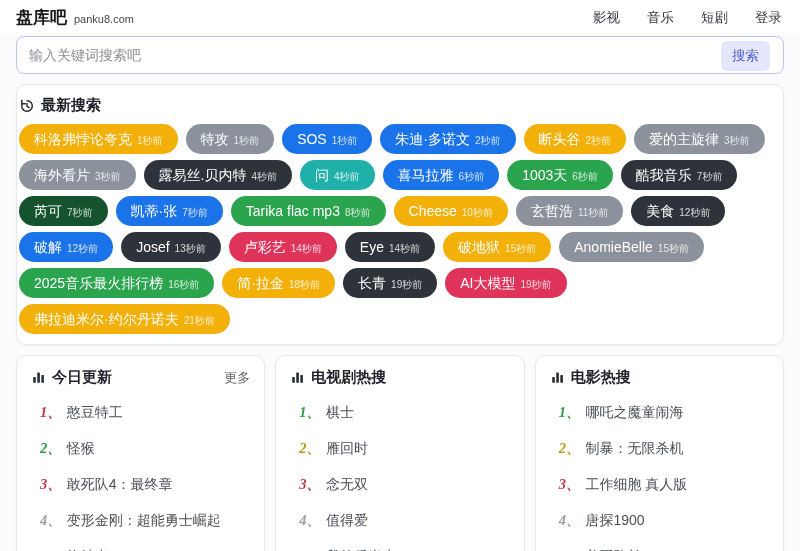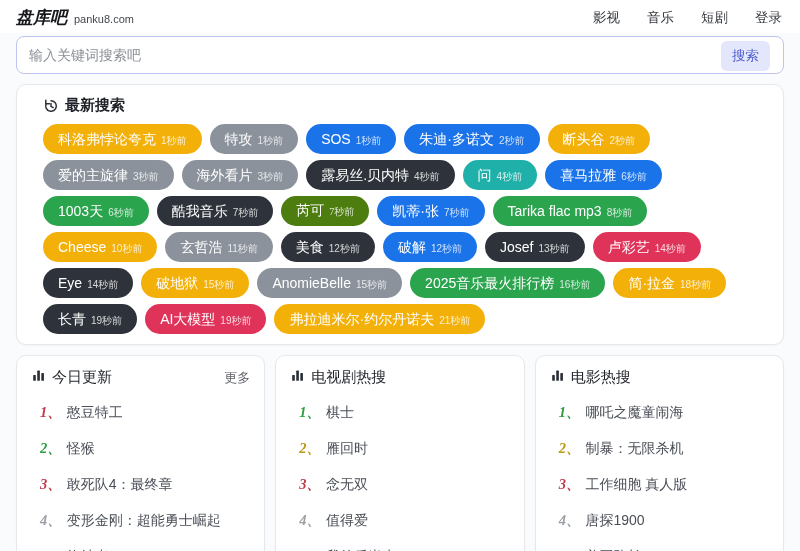--- a/index.html
+++ b/index.html
@@ -6,58 +6,58 @@
   html,body { width:800px; height:551px; }
   body {
     font-family:"Liberation Sans","DejaVu Sans",sans-serif;
     background:#fafbfc; color:#22262c; overflow:hidden;
   }
   .page { width:800px; height:551px; overflow:hidden; }
 
   
   .top { display:flex; justify-content:space-between; align-items:center; padding:6px 18px 4px 16px; background:#fff; }
   .brand { display:flex; align-items:baseline; gap:7px; }
-  .site-name { font-size:17px; font-weight:bold; color:#17191d;font-style:italic; }
+  .site-name { font-size:17px; font-weight:bold; color:#17191d; }
   .site-domain { font-size:11px; color:#43474d; }
   nav { display:flex; gap:27px; }
   .nav-link { font-size:13.5px; color:#35393f; text-decoration:none; cursor:pointer; }
 
   
   .search-wrap { position:relative; margin:3px 16px 0; }
   .search-wrap input {
     width:100%; height:38px; border:1.5px solid #bfc3f0; border-radius:8px;
     padding:0 72px 0 12px; font-size:14px; color:#333; background:#fff; outline:none;
     font-family:inherit;
   }
   .search-wrap input::placeholder { color:#8b9097; }
   .search-btn {
     position:absolute; right:14px; top:5px; border:none; cursor:pointer;
     background:#e4e6fb; color:#4f5ccc; font-size:13.5px; padding:6px 11px; border-radius:6px;
     font-family:inherit;
   }
 
   
   .card { background:#fff; border:1px solid #e7e8ec; border-radius:10px; box-shadow:0 1px 2px rgba(0,0,0,.04); }
-  .latest { margin:10px 16px 0; padding:11px 26px 10px; }
+  .latest { margin:10px 16px 0; padding:11px 2px 10px; }
   .card-head { display:flex; align-items:center; gap:6px; font-size:15px; font-weight:bold; color:#1f2329; }
   .card-head svg { flex:0 0 auto; }
 
   .tags { display:flex; flex-wrap:wrap; gap:6px 8px; margin-top:9px; }
   .tag {
     display:inline-flex; align-items:baseline; gap:5px; cursor:pointer;
     color:#fff; border-radius:17px; padding:8px 15px; font-size:14px; line-height:1;
     white-space:nowrap;
   }
   .tag-time { font-size:10px; opacity:.8; }
 
   
   .boards { display:grid; grid-template-columns:repeat(3,1fr); gap:10px; margin:10px 16px 0; }
   .board { padding:12px 14px; }
   .board-head { display:flex; justify-content:space-between; align-items:center; }
-  .title-wrap { display:flex; align-items:flex-start; gap:6px; font-size:15px; font-weight:normal; color:#1f2329; }
+  .title-wrap { display:flex; align-items:center; gap:6px; font-size:15px; font-weight:bold; color:#1f2329; }
   .more-link { font-size:13px; color:#5f6368; text-decoration:none; cursor:pointer; }
   .board-list { list-style:none; margin-top:16px; }
   .board-item { display:flex; align-items:baseline; gap:5px; margin-bottom:17px; padding-left:9px; font-size:14px; cursor:pointer; }
   .rank {
     font-family:"Liberation Serif","DejaVu Serif",serif;
     font-style:italic; font-weight:bold; font-size:14.5px;
   }
   .item-title { color:#4a4f57; }
 </style>
 </head>
@@ -134,21 +134,21 @@
           <span class="tag-time">6秒前</span>
         </span>
         <span class="tag" style="background: rgb(43, 164, 78);">
           <span class="tag-label">1003天</span>
           <span class="tag-time">6秒前</span>
         </span>
         <span class="tag" style="background: rgb(46, 51, 59);">
           <span class="tag-label">酷我音乐</span>
           <span class="tag-time">7秒前</span>
         </span>
-        <span class="tag" style="background: #4d7c0f; font-family: Liberation Serif, serif;">
+        <span class="tag" style="background: #14532d;">
           <span class="tag-label">芮可</span>
           <span class="tag-time">7秒前</span>
         </span>
         <span class="tag" style="background: rgb(26, 115, 232);">
           <span class="tag-label">凯蒂·张</span>
           <span class="tag-time">7秒前</span>
         </span>
         <span class="tag" style="background: rgb(43, 164, 78);">
           <span class="tag-label">Tarika flac mp3</span>
           <span class="tag-time">8秒前</span>

